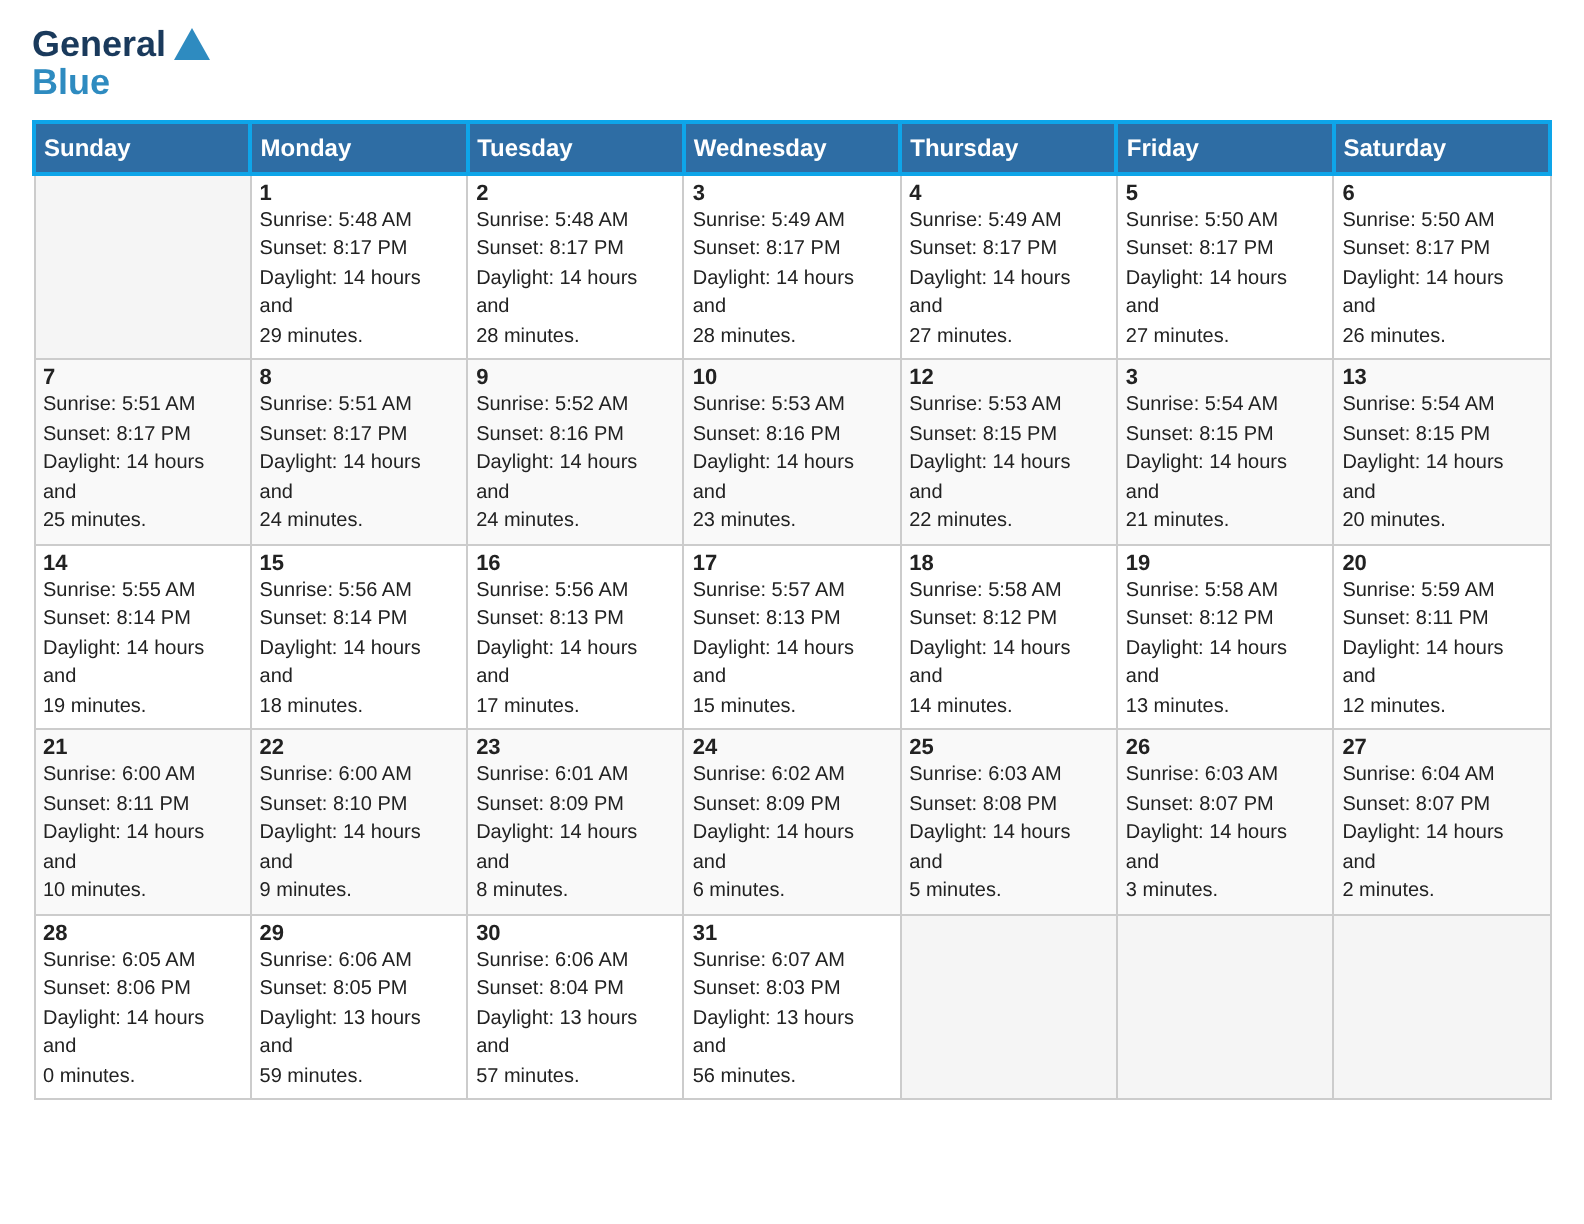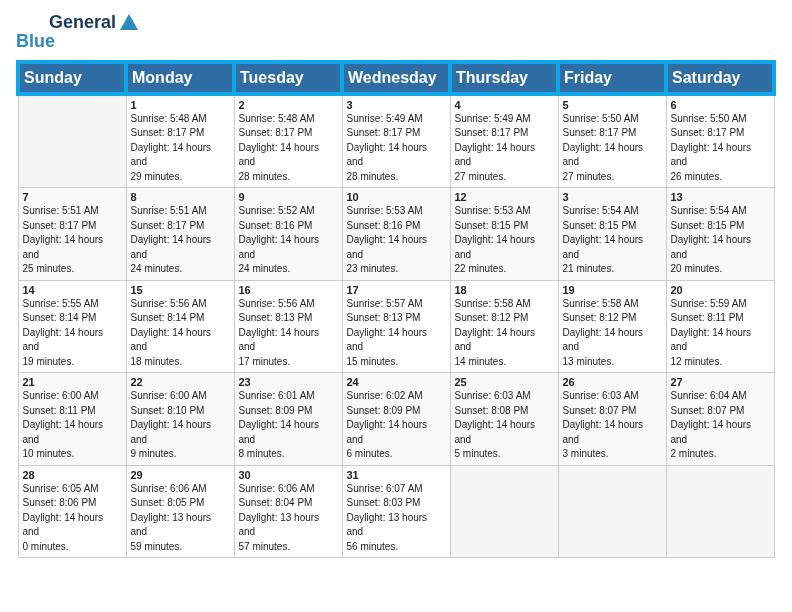--- a/index.html
+++ b/index.html
@@ -40,25 +40,25 @@
       margin-top: 2px;
     }
     table {
       width: 100%;
       border-collapse: collapse;
       table-layout: fixed;
     }
     thead th {
       background-color: #2e6da4;
       color: #fff;
-      font-size: 16px;
+      font-size: 12px;
       font-weight: bold;
       padding: 5px 4px;
       text-align: left;
-      border: 4px solid #0ea5e9;
+      border: 2px solid #0ea5e9;
     }
     tbody td {
       border: 1px solid #ccc;
       vertical-align: top;
       padding: 3px 4px;
       font-size: 9.5px;
       color: #222;
       height: 82px;
       background: #fff;
     }
@@ -80,21 +80,21 @@
       background: #f5f5f5 !important;
     }
   </style>
 </head>
 <body>
 
 <div class="container">
   <div class="header">
     <div class="logo">
       <div>
-        <div style="display:flex;align-items:center;gap:2px;margin-left:33px;">
+        <div style="display:flex;align-items:center;gap:2px;">
           <div style="font-size:18px;font-weight:bold;color:#1a3a5c;line-height:1.1;">
             <span style="color:#1a3a5c;">General</span><svg width="22" height="22" viewBox="0 0 22 22" style="vertical-align:middle;margin-left:2px;">
                 <polygon points="11,2 20,18 2,18" fill="#2e8bc0"></polygon>
               </svg>
           </div>
         </div>
         <div style="font-size:18px;font-weight:bold;color:#2e8bc0;line-height:1.1;margin-top:-2px;">Blue</div>
       </div>
     </div>
     <div class="title-block">

